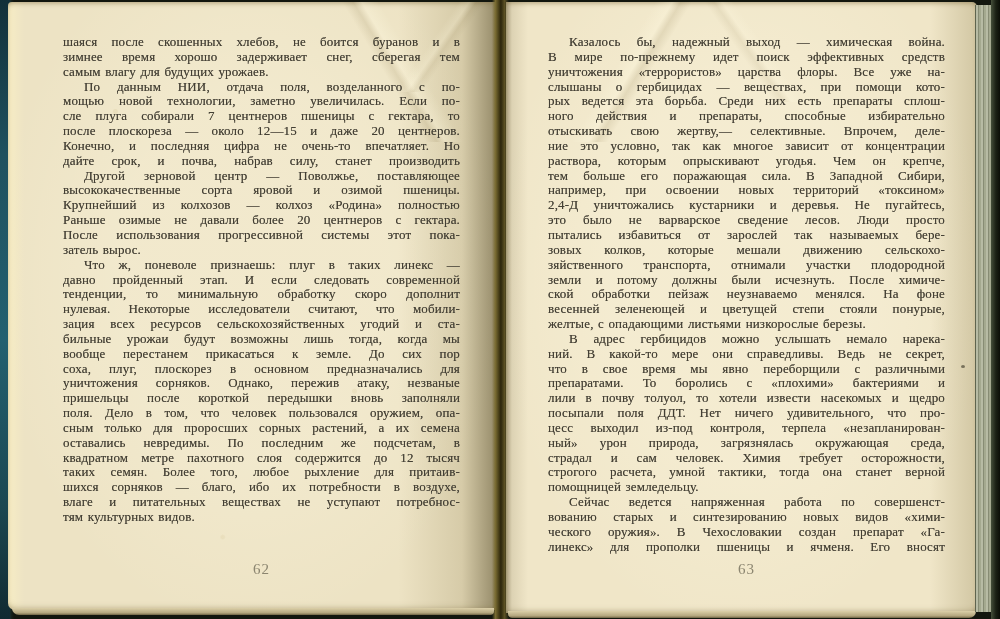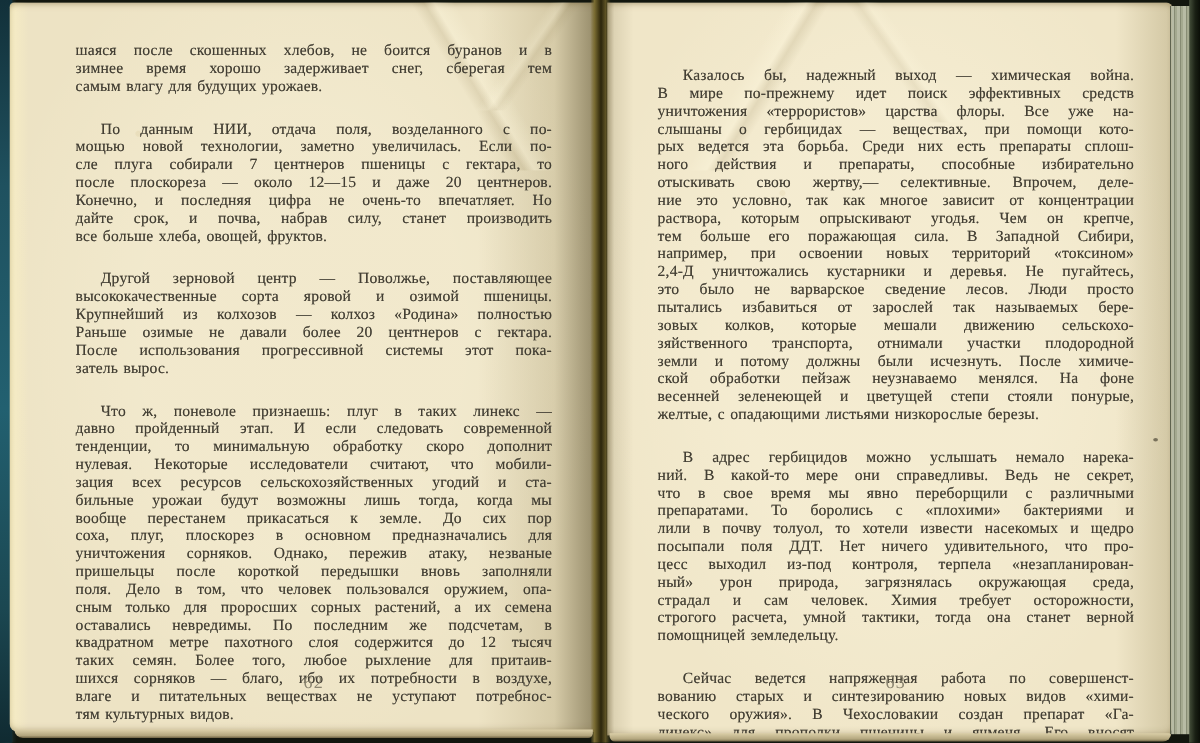--- a/index.html
+++ b/index.html
@@ -51,21 +51,21 @@
     background:rgba(78,72,56,.7);}
   
   .text-block{position:absolute;width:397px;top:33px;
     font-family:"Liberation Serif","DejaVu Serif",serif;font-size:13px;
     color:#433f34;letter-spacing:.15px;word-spacing:1.1px;
     text-shadow:0 0 .5px rgba(67,63,52,.65);}
   .tb-left{left:55px;}
   .tb-right{left:42px;}
   .line{height:14.85px;line-height:14.85px;overflow:hidden;
     text-align:justify;text-align-last:justify;}
-  .line.first{padding-left:21px;margin-top:21px;}
+  .line.first{padding-left:21px;}
   .line.last{text-align-last:left;}
   .page-number{position:absolute;top:559px;width:397px;text-align:center;
     font-family:"Liberation Serif","DejaVu Serif",serif;font-size:15px;
     color:#8b8570;letter-spacing:1px;}
   .pn-left{left:55px;}
   .pn-right{left:42px;}
 </style>
 </head>
 <body>
 
@@ -79,21 +79,20 @@
     <div class="text-block tb-left">
         <div class="line">шаяся после скошенных хлебов, не боится буранов и в</div>
         <div class="line">зимнее время хорошо задерживает снег, сберегая тем</div>
         <div class="line last">самым влагу для будущих урожаев.</div>
         <div class="line first">По данным НИИ, отдача поля, возделанного с по-</div>
         <div class="line">мощью новой технологии, заметно увеличилась. Если по-</div>
         <div class="line">сле плуга собирали 7 центнеров пшеницы с гектара, то</div>
         <div class="line">после плоскореза — около 12—15 и даже 20 центнеров.</div>
         <div class="line">Конечно, и последняя цифра не очень-то впечатляет. Но</div>
         <div class="line">дайте срок, и почва, набрав силу, станет производить</div>
-        <div class="line last">все больше хлеба, овощей, фруктов.</div>
         <div class="line first">Другой зерновой центр — Поволжье, поставляющее</div>
         <div class="line">высококачественные сорта яровой и озимой пшеницы.</div>
         <div class="line">Крупнейший из колхозов — колхоз «Родина» полностью</div>
         <div class="line">Раньше озимые не давали более 20 центнеров с гектара.</div>
         <div class="line">После использования прогрессивной системы этот пока-</div>
         <div class="line last">затель вырос.</div>
         <div class="line first">Что ж, поневоле признаешь: плуг в таких линекс —</div>
         <div class="line">давно пройденный этап. И если следовать современной</div>
         <div class="line">тенденции, то минимальную обработку скоро дополнит</div>
         <div class="line">нулевая. Некоторые исследователи считают, что мобили-</div>

